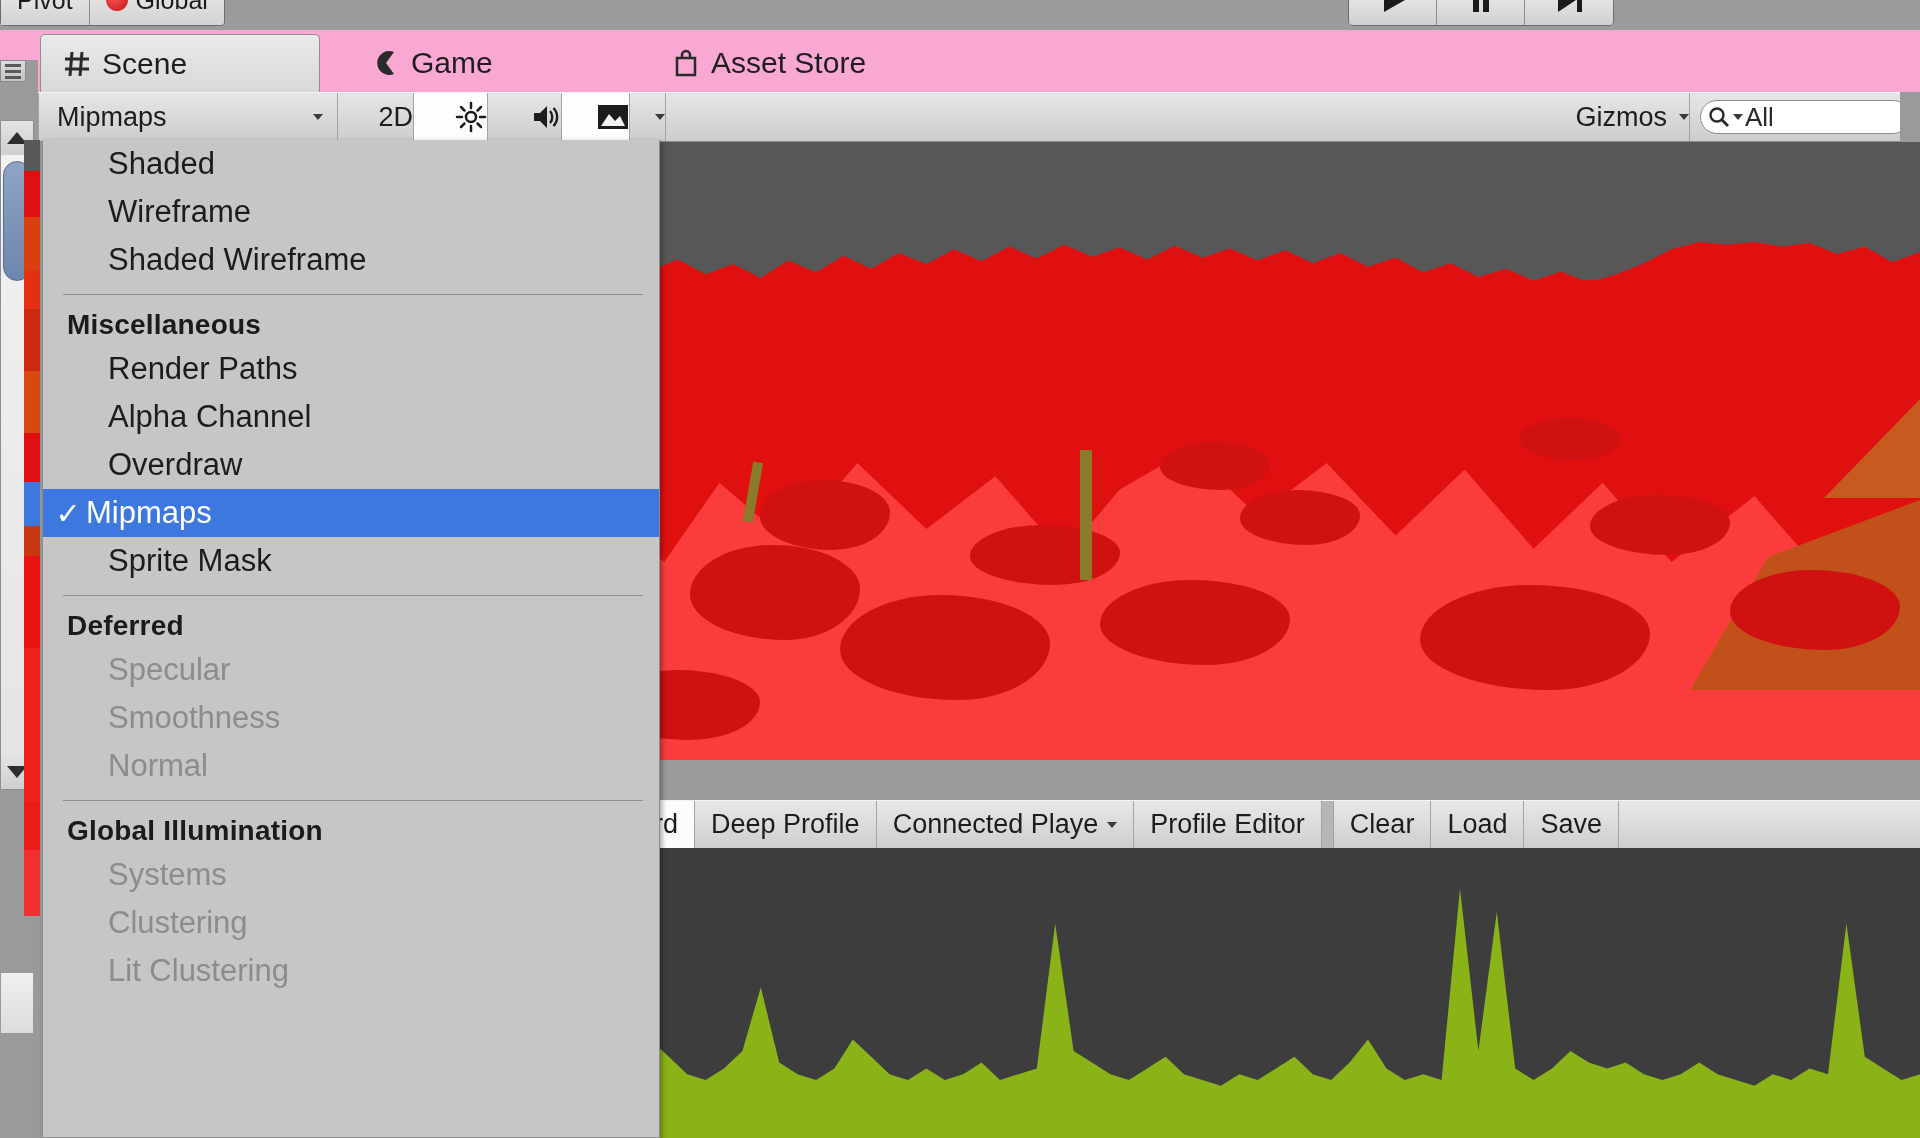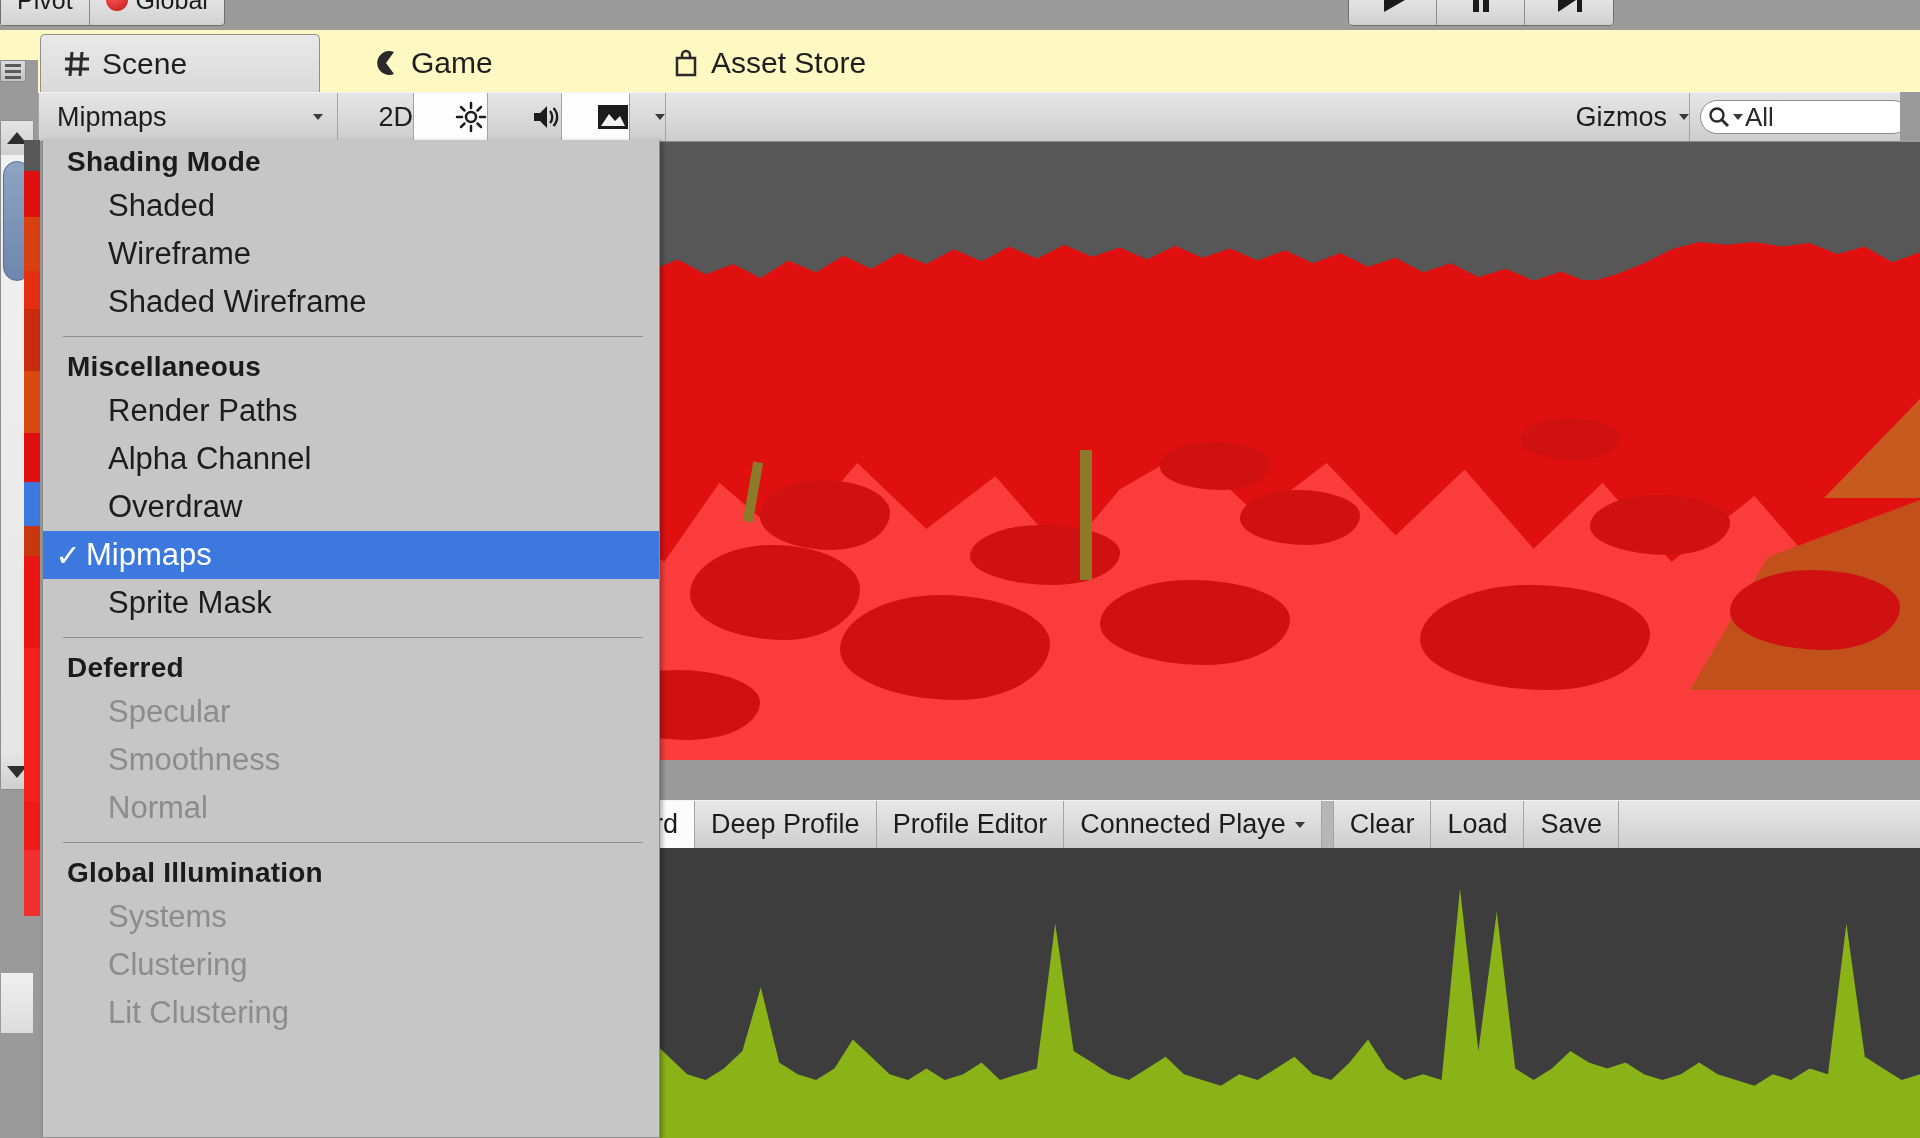--- a/index.html
+++ b/index.html
@@ -42,21 +42,21 @@
   .play-btn {
     width: 88px; display: flex; align-items: center; justify-content: center;
     border-right: 1px solid #8d8d8d;
     background: linear-gradient(#f6f6f6, #d0d0d0);
   }
   .play-btn:last-child { border-right: none; }
 
   
   .tabbar {
     position: absolute; left: 0; top: 30px; width: 1920px; height: 62px;
-    background: #fef9c3;
+    background: #f9a8d4;
   }
   .tab {
     position: absolute; top: 4px; height: 58px;
     display: flex; align-items: center; gap: 11px;
     padding: 0 22px; font-size: 30px; color: #1e1e1e;
   }
   .tab.active {
     background: linear-gradient(#e9e9e9, #d9d9d9);
     border: 1px solid #8f8f8f; border-bottom: none;
     border-radius: 5px 5px 0 0;
@@ -431,25 +431,25 @@
 
   <div class="profiler-bar">
     <div class="pf-btn on">
       <span class="rec-dot"></span>
       <span>Record</span>
     </div>
     <div class="pf-btn">
       <span>Deep Profile</span>
     </div>
     <div class="pf-btn">
-      <span>Profile Editor</span>
-    </div>
-    <div class="pf-btn">
       <span>Connected Playe</span>
       <span class="caret caret-sm"></span>
+    </div>
+    <div class="pf-btn">
+      <span>Profile Editor</span>
     </div>
     <div class="pf-sep"></div>
     <div class="pf-btn">
       <span>Clear</span>
     </div>
     <div class="pf-btn">
       <span>Load</span>
     </div>
     <div class="pf-btn">
       <span>Save</span>
@@ -480,21 +480,20 @@
       </div>
     </div>
     <div class="lp-white"></div>
   </div>
 
   <div class="mip-strip"></div>
   <div class="mip-blue"></div>
   <div class="mip-strip2"></div>
 
   <div class="menu" id="menu">
-      <div class="menu-head">Shading Mode</div>
       <div class="menu-item">
         <span class="check"></span>
         <span class="mlabel">Shaded</span>
       </div>
       <div class="menu-item">
         <span class="check"></span>
         <span class="mlabel">Wireframe</span>
       </div>
       <div class="menu-item">
         <span class="check"></span>

